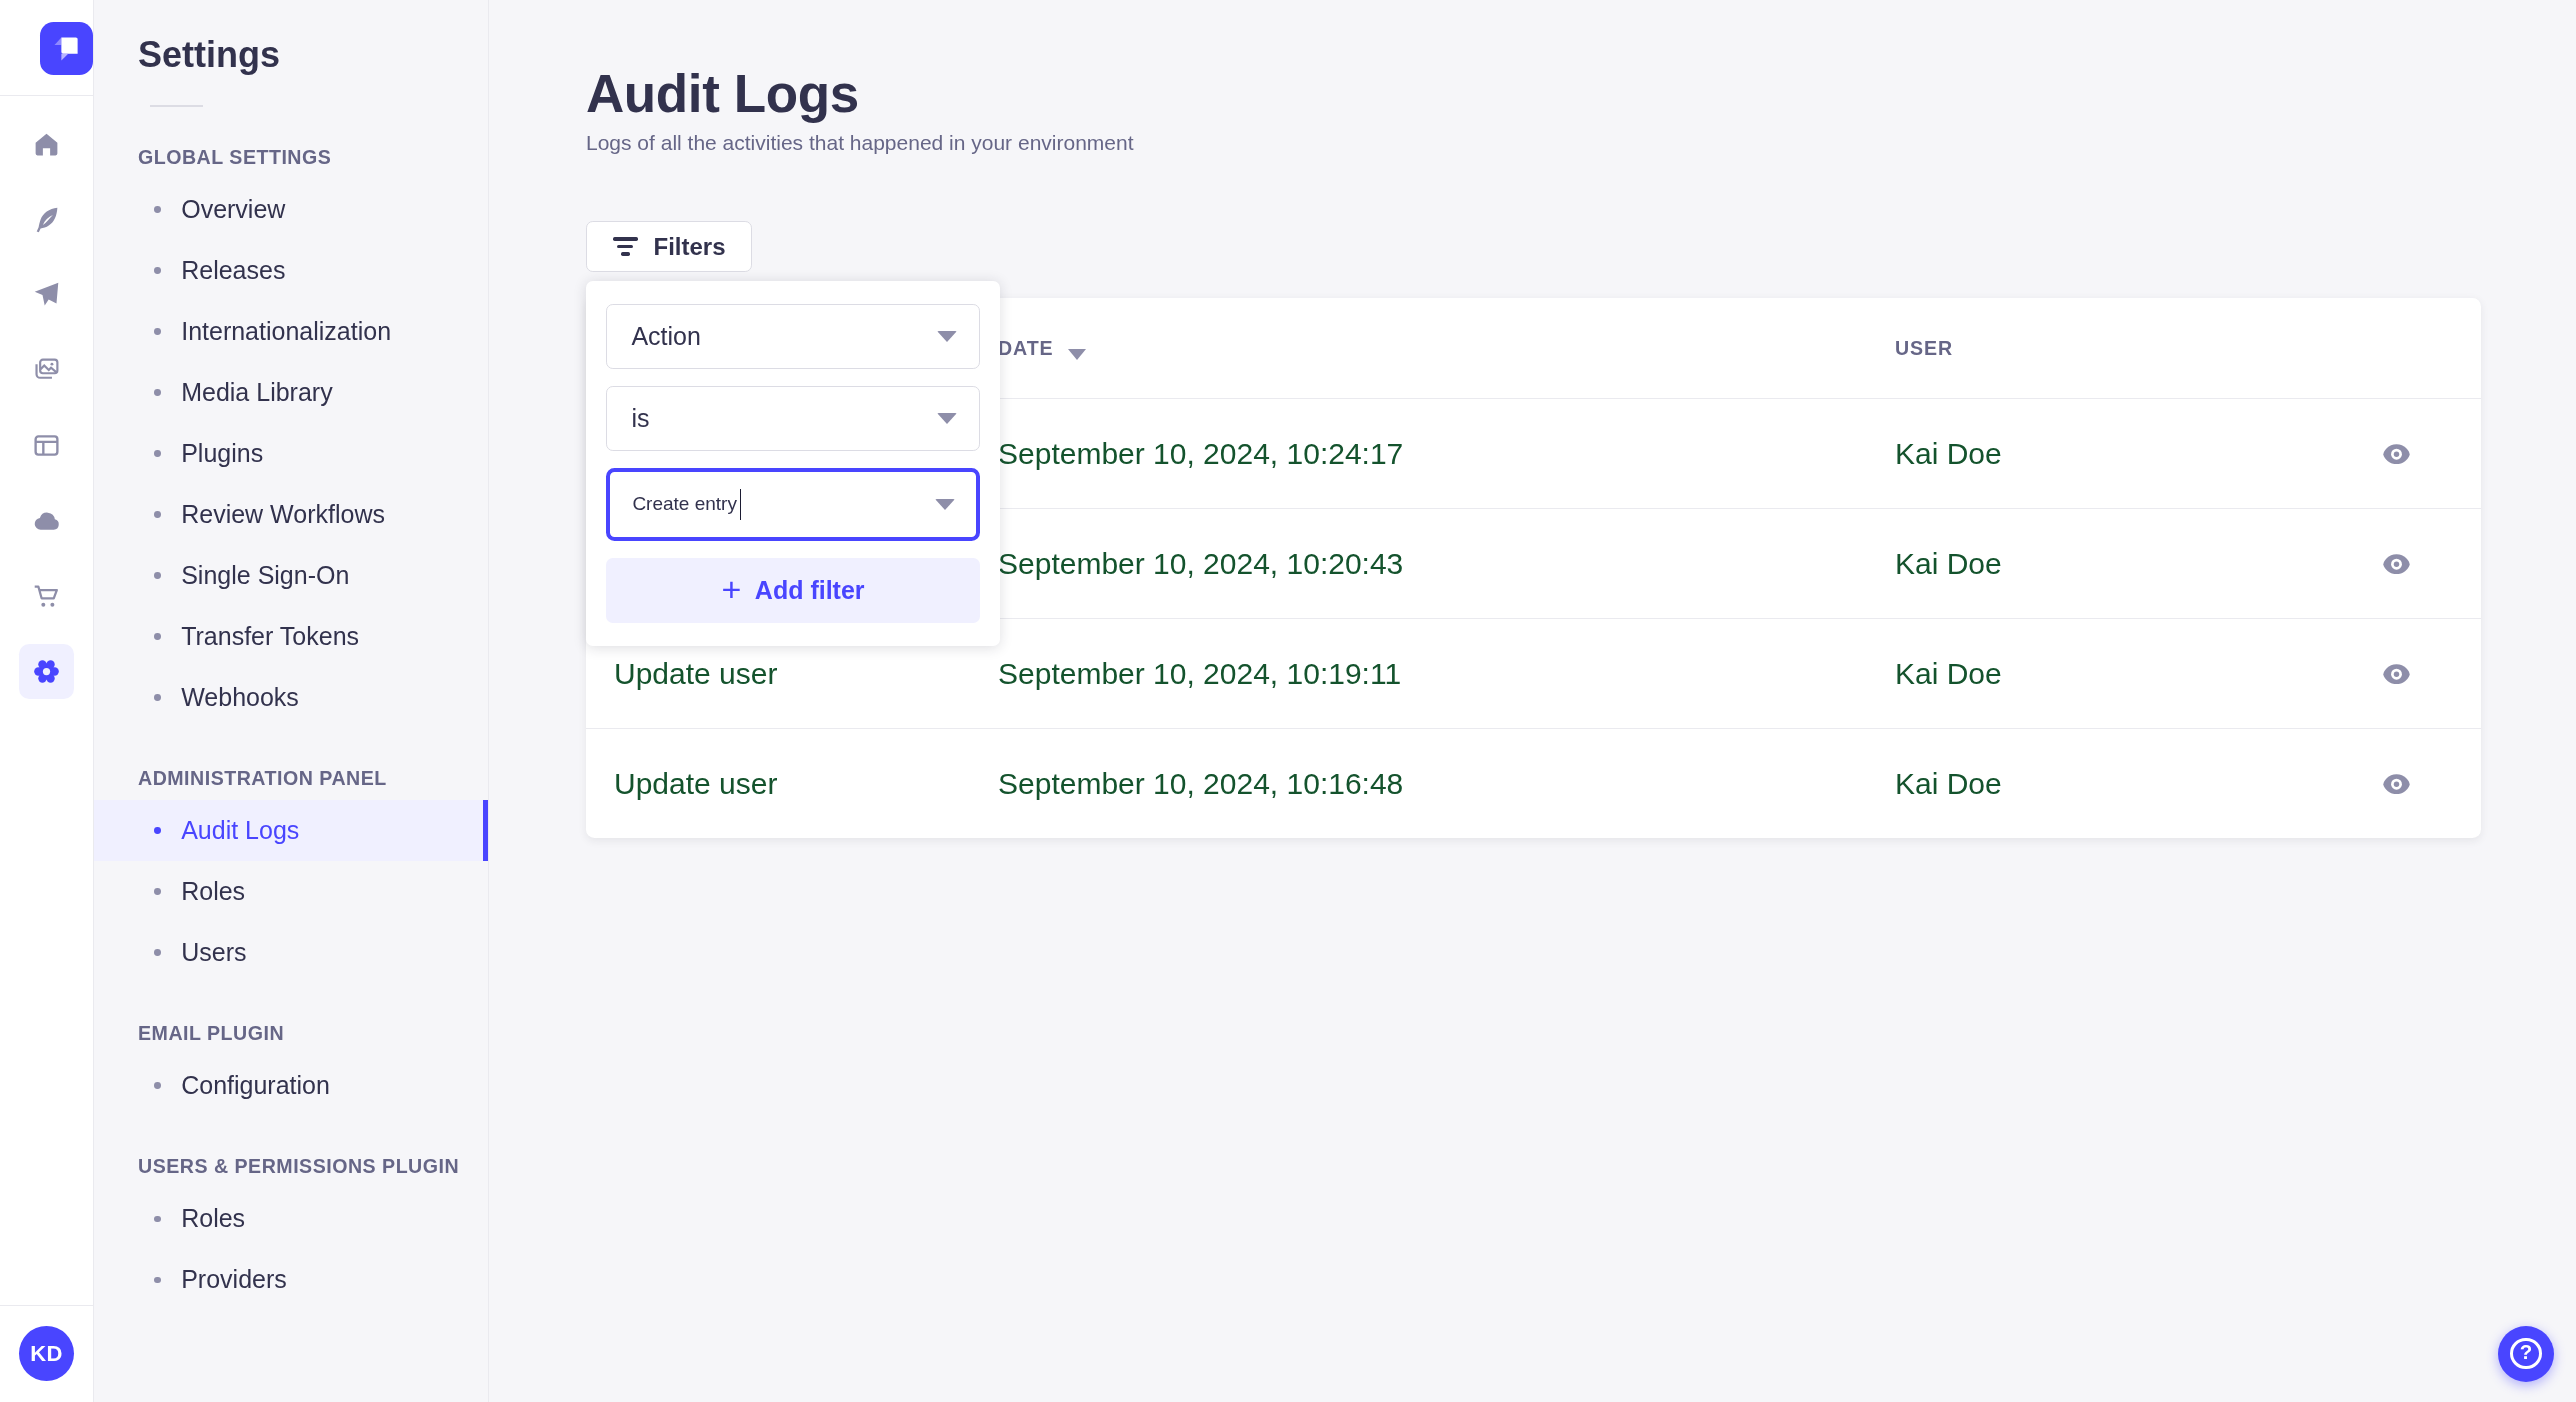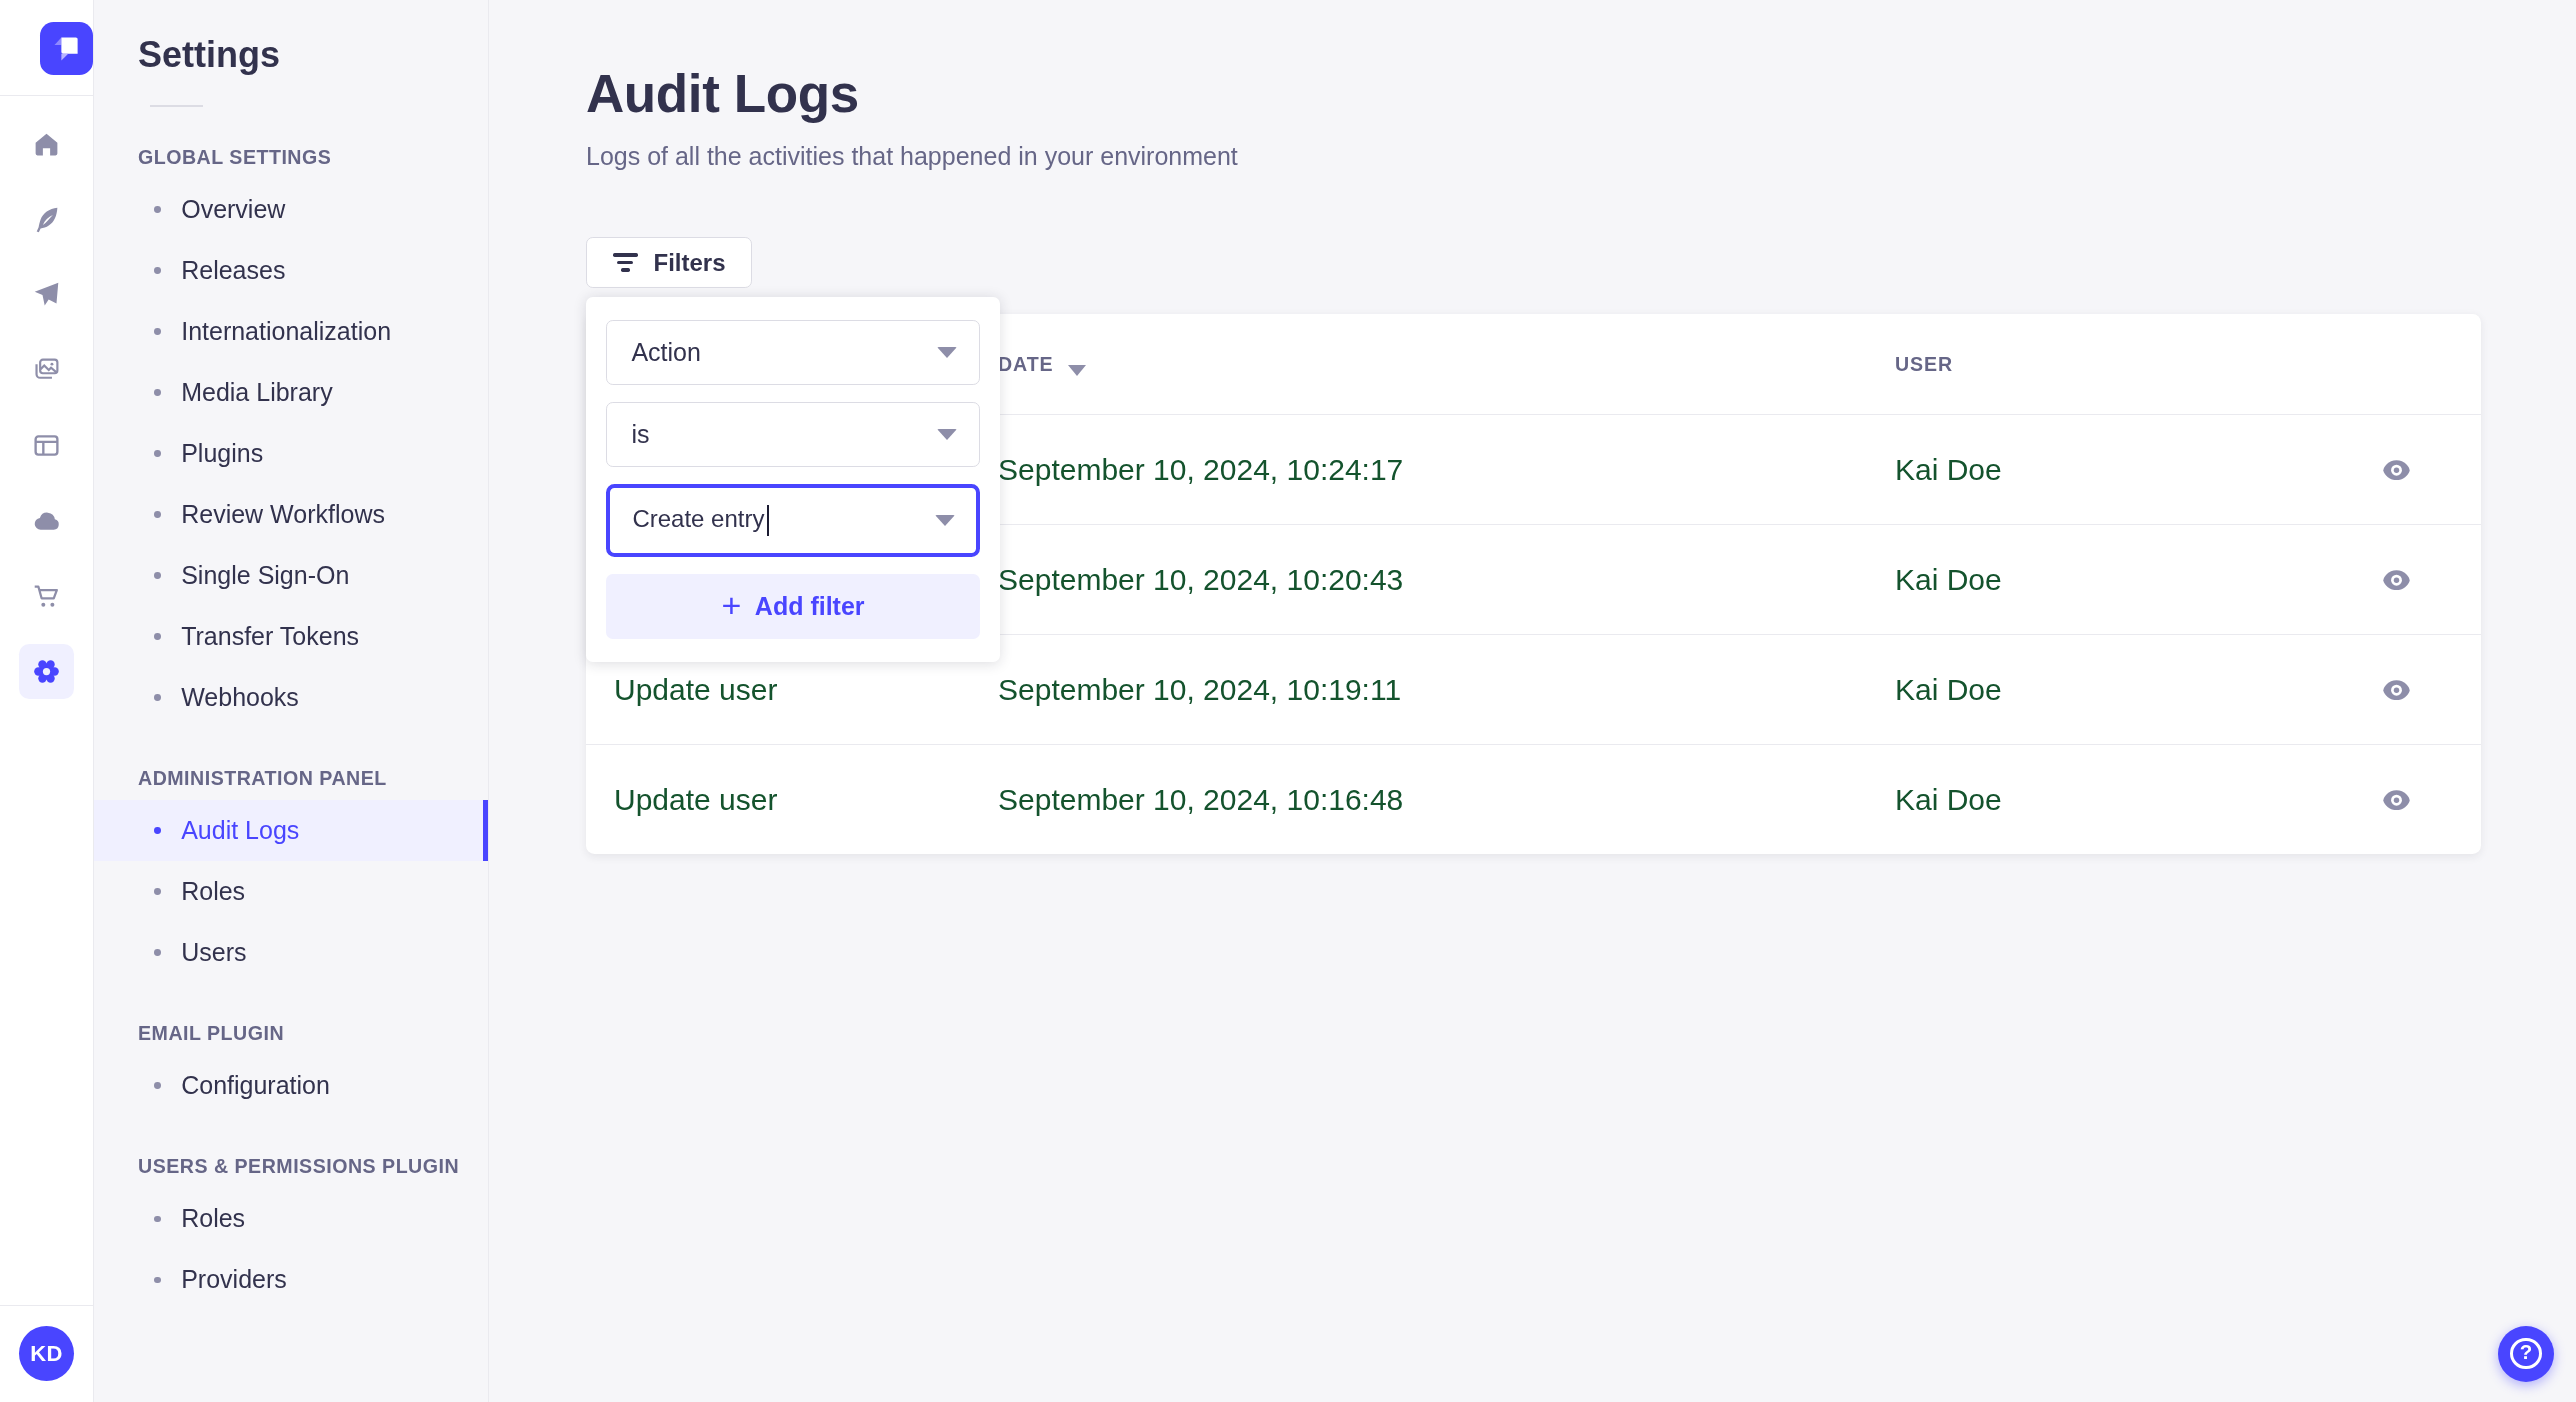--- a/index.html
+++ b/index.html
@@ -56,21 +56,21 @@
   .nav-item-label { font-size:25px; color:#32324d; }
   .nav-item.active { background:#f0f0ff; }
   .nav-item.active::after {
     content:""; position:absolute; right:0; top:0; bottom:0; width:5.1px; background:#4945ff;
   }
   .nav-item.active .bullet { background:#4945ff; }
   .nav-item.active .nav-item-label { color:#4945ff; font-weight:500; }
   
   .main { flex:1; padding:0 95px 0 97px; position:relative; }
   .page-title { font-size:53px; font-weight:700; color:#32324d; margin-top:63px; letter-spacing:-0.4px; }
-  .page-subtitle { font-size:25px; color:#666687; margin-top:18px; }
+  .page-subtitle { font-size:21px; color:#666687; margin-top:7px; }
   .filters-wrap { position:relative; margin-top:66px; z-index:5; }
   .filters-btn {
     display:inline-flex; align-items:center; gap:15.3px; height:51px; padding:0 25.6px;
     background:#fff; border:0.9px solid #dcdce4; border-radius:6.8px;
     font-family:inherit; font-size:24px; font-weight:600; color:#32324d; cursor:pointer;
   }
   .filter-icon { display:flex; flex-direction:column; align-items:center; gap:4.3px; }
   .filter-icon i { display:block; height:3.4px; border-radius:1.7px; background:#32324d; }
   .filter-icon i:nth-child(1){ width:25.6px; }
   .filter-icon i:nth-child(2){ width:16px; }
@@ -88,21 +88,21 @@
     padding:0 22px 0 24px; font-size:25px; color:#32324d; cursor:pointer;
   }
   .chevron {
     width:0; height:0;
     border-left:10.2px solid transparent; border-right:10.2px solid transparent;
     border-top:11px solid #8e8ea9; border-radius:1.7px;
   }
   .combobox {
     height:73px; border:4.3px solid #4945ff; border-radius:8.5px; background:#fff;
     display:flex; align-items:center; justify-content:space-between;
-    padding:0 20.4px 0 22px; font-size:24px; color:#32324d; cursor:text;
+    padding:0 20.4px 0 22px; font-size:19px; color:#32324d; cursor:text;
   }
   .caret { display:inline-block; width:1.7px; height:31px; background:#1c1c33; margin-left:2.6px; vertical-align:middle; }
   .add-filter {
     height:65px; background:#f0f0ff; border:none; border-radius:6.8px;
     display:flex; align-items:center; justify-content:center; gap:13.6px;
     color:#4945ff; font-family:inherit; font-size:25px; font-weight:600; cursor:pointer;
   }
   .plus-glyph { font-size:34px; font-weight:400; line-height:1; margin-top:-3.4px; }
   
   .card {

